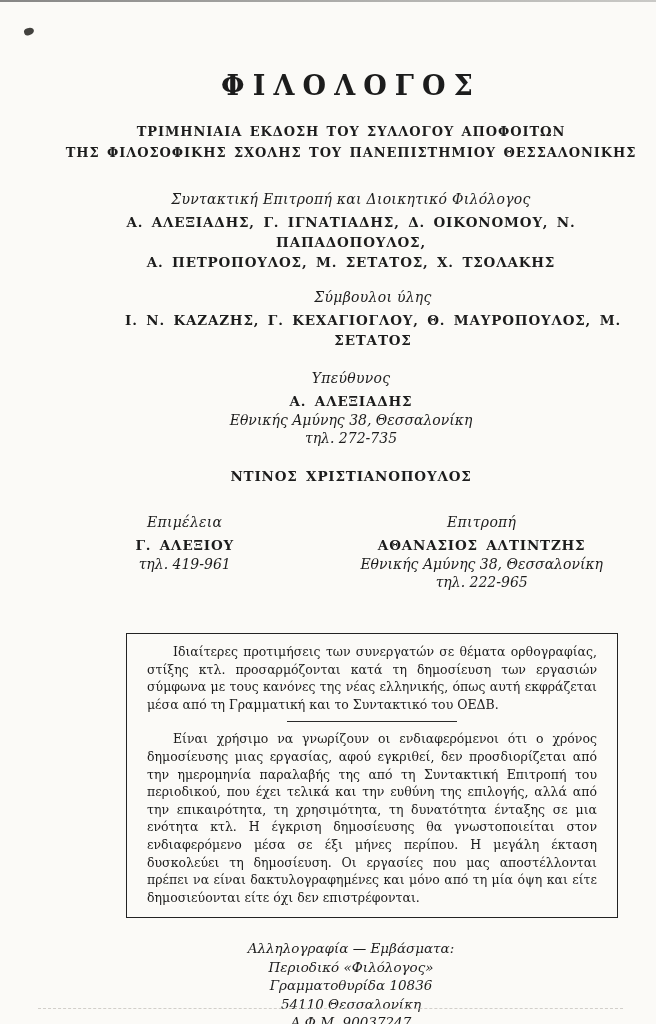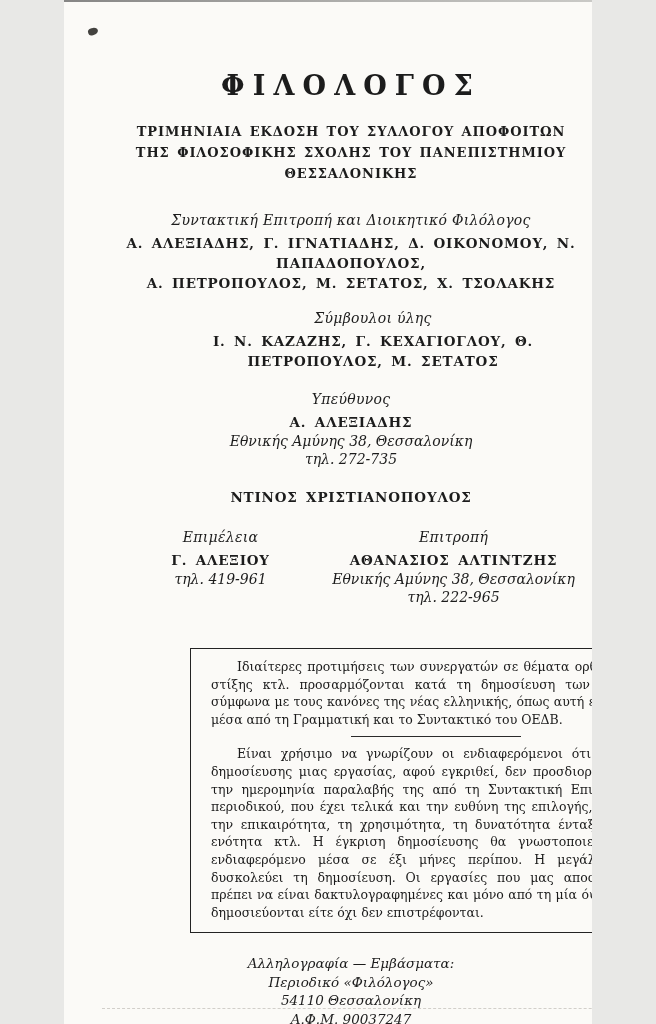--- a/index.html
+++ b/index.html
@@ -1,19 +1,19 @@
 <!DOCTYPE html>
 <html><head>
 <meta charset="utf-8">
 <style>
   html,body{margin:0;padding:0;}
   body{background:#e8e8e6;}
   .page{
     position:relative;
-    width:528px;height:1024px;
+    width:656px;height:1024px;
     margin:0 auto;
     background:#fbfaf7;
     color:#1c1c1c;
     font-family:"DejaVu Serif", serif;
     box-sizing:border-box;
     padding:70px 8px 0 54px;
     text-align:center;
     overflow:hidden;
   }
   .top-edge{position:absolute;top:0;left:0;right:0;height:2px;
@@ -25,21 +25,21 @@
 
   .title{font-size:27px;font-weight:700;letter-spacing:.30em;margin:0 0 20px;line-height:1.15;}
   .subtitle{font-size:13px;font-weight:700;letter-spacing:.07em;line-height:21px;margin:0 0 27px;word-spacing:2px;}
 
   .sec-head{font-style:italic;font-size:14px;line-height:18px;margin:0 0 4px;font-weight:400;letter-spacing:.02em;}
   .caps-line{font-size:13.5px;font-weight:700;line-height:20px;letter-spacing:.06em;word-spacing:3px;margin:0;text-align:center;}
   .it-line{font-style:italic;font-size:14px;line-height:18px;margin:0;}
   .blockgap{margin-top:16px;margin-left:44px;}
   .blockgap-lg{margin-top:19px;}
 
-  .two-col{display:flex;margin-top:21px;}
+  .two-col{display:flex;margin-top:27px;}
   .col-left{flex:0 0 44%;}
   .col-right{flex:0 0 56%;}
 
   .notice-box{
     box-sizing:border-box;
     width:492px;
     margin:42px 0 0 72px;
     border:1.5px solid #232323;
     padding:9px 20px 11px;
     text-align:justify;
@@ -67,21 +67,21 @@
   </div>
 
   <div>
     <div class="sec-head">Συντακτική Επιτροπή και Διοικητικό Φιλόλογος</div>
     <div class="caps-line">Α. ΑΛΕΞΙΑΔΗΣ,  Γ. ΙΓΝΑΤΙΑΔΗΣ,  Δ. ΟΙΚΟΝΟΜΟΥ,  Ν. ΠΑΠΑΔΟΠΟΥΛΟΣ,</div>
     <div class="caps-line">Α. ΠΕΤΡΟΠΟΥΛΟΣ, Μ. ΣΕΤΑΤΟΣ, Χ. ΤΣΟΛΑΚΗΣ</div>
   </div>
 
   <div class="blockgap">
     <div class="sec-head">Σύμβουλοι ύλης</div>
-    <div class="caps-line">Ι. Ν. ΚΑΖΑΖΗΣ, Γ. ΚΕΧΑΓΙΟΓΛΟΥ, Θ. ΠΕΤΡΟΠΟΥΛΟΣ, Μ. ΣΕΤΑΤΟΣ</div>
+    <div class="caps-line">Ι. Ν. ΚΑΖΑΖΗΣ, Γ. ΚΕΧΑΓΙΟΓΛΟΥ, Θ. ΜΑΥΡΟΠΟΥΛΟΣ, Μ. ΣΕΤΑΤΟΣ</div>
   </div>
 
   <div class="blockgap-lg">
     <div class="sec-head">Υπεύθυνος</div>
     <div class="caps-line">Α. ΑΛΕΞΙΑΔΗΣ</div>
     <div class="it-line">Εθνικής Αμύνης 38, Θεσσαλονίκη</div>
     <div class="it-line">τηλ. 272-735</div>
   </div>
 
   <div class="blockgap-lg">
@@ -104,18 +104,19 @@
 
   <div class="notice-box">
     <p>Ιδιαίτερες προτιμήσεις των συνεργατών σε θέματα ορθογραφίας, στίξης κτλ. προσαρμόζονται κατά τη δημοσίευση των εργασιών σύμφωνα με τους κανόνες της νέας ελληνικής, όπως αυτή εκφράζεται μέσα από τη Γραμματική και το Συντακτικό του ΟΕΔΒ.</p>
     <hr class="box-divider">
     <p>Είναι χρήσιμο να γνωρίζουν οι ενδιαφερόμενοι ότι ο χρόνος δημοσίευσης μιας εργασίας, αφού εγκριθεί, δεν προσδιορίζεται από την ημερομηνία παραλαβής της από τη Συντακτική Επιτροπή του περιοδικού, που έχει τελικά και την ευθύνη της επιλογής, αλλά από την επικαιρότητα, τη χρησιμότητα, τη δυνατότητα ένταξης σε μια ενότητα κτλ. Η έγκριση δημοσίευσης θα γνωστοποιείται στον ενδιαφερόμενο μέσα σε έξι μήνες περίπου. Η μεγάλη έκταση δυσκολεύει τη δημοσίευση. Οι εργασίες που μας αποστέλλονται πρέπει να είναι δακτυλογραφημένες και μόνο από τη μία όψη και είτε δημοσιεύονται είτε όχι δεν επιστρέφονται.</p>
   </div>
 
   <div class="bottom-block">
     <div>Αλληλογραφία — Εμβάσματα:</div>
     <div>Περιοδικό «Φιλόλογος»</div>
+    <div>Γραμματοθυρίδα 10836</div>
     <div>54110 Θεσσαλονίκη</div>
     <div>Α.Φ.Μ. 90037247</div>
   </div>
 
   <div class="bottom-dots"></div>
 </div>
 
 </body></html>

